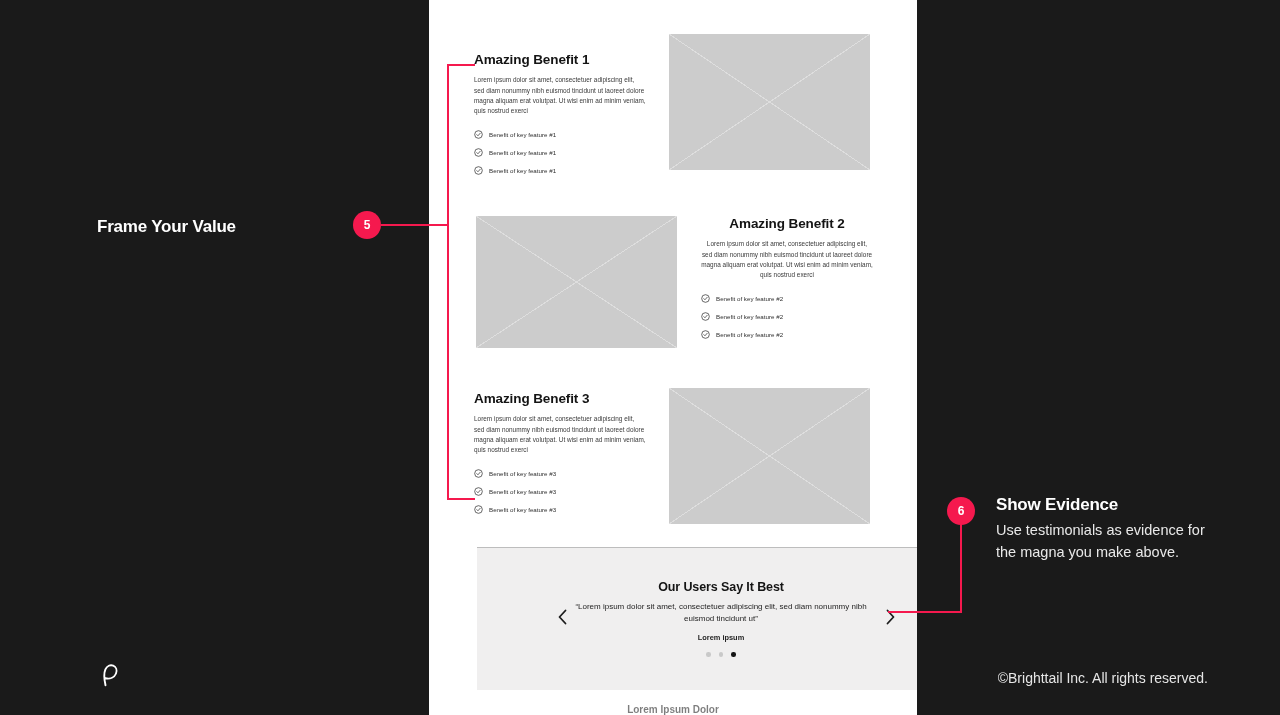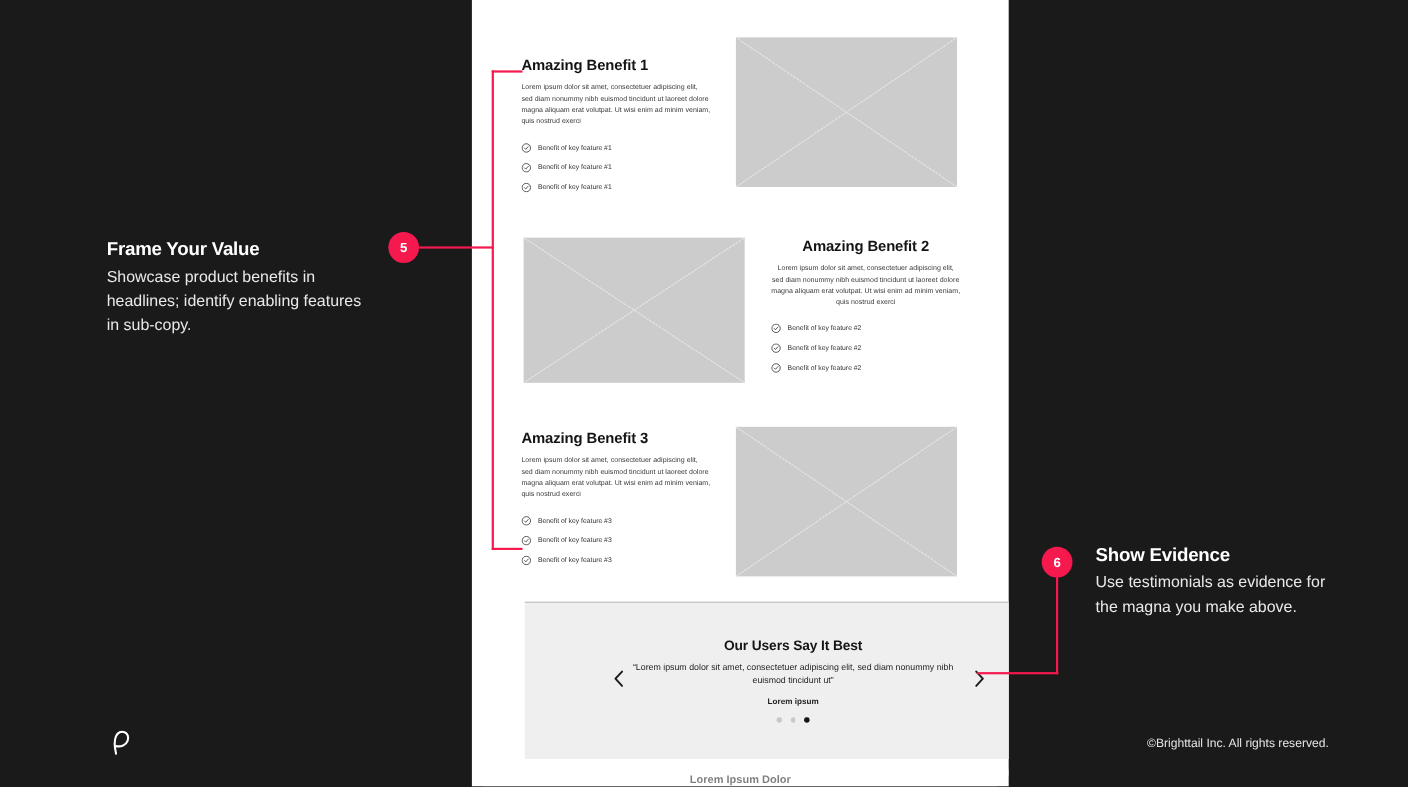--- a/index.html
+++ b/index.html
@@ -126,21 +126,21 @@
   #l5-bot   { left:447px; top:498px;  width:28px;  height:2px; }
 
   
   #l6-v     { left:960px; top:520px;  width:2px;   height:93px; }
   #l6-h     { left:888px; top:611px;  width:74px;  height:2px; }
 
   
   #logo { position:absolute; left:98px; top:663px; width:22px; height:24px; }
   #copyright {
     position:absolute; right:72px; top:670px;
-    font-size:11px; color:#e6e6e6; white-space:nowrap;
+    font-size:14px; color:#e6e6e6; white-space:nowrap;
   }
 </style>
 </head>
 <body>
 
 <div id="root">
 
   <div class="canvas">
 
     <div class="benefit" id="row1">
@@ -273,21 +273,20 @@
 
   <div class="marker" id="marker5">
     <span>5</span>
   </div>
   <div class="marker" id="marker6">
     <span>6</span>
   </div>
 
   <div id="anno-left">
     <div class="anno-title">Frame Your Value</div>
-    <div class="anno-body">Showcase product benefits in headlines; identify enabling features in sub-copy.</div>
   </div>
   <div id="anno-right">
     <div class="anno-title">Show Evidence</div>
     <div class="anno-body">Use testimonials as evidence for the magna you make above.</div>
   </div>
 
   <svg id="logo" viewBox="0 0 22 24">
     <path d="M7.5 22.2 C6.2 16.5 5.6 10.6 7.4 6.4 C8.9 2.9 12.3 1.4 15.2 2.6 C18.1 3.8 19.3 7.2 18.0 10.5 C16.5 14.3 12.2 16.2 7.5 15.3" fill="none" stroke="#ffffff" stroke-width="1.9" stroke-linecap="round" stroke-linejoin="round"></path>
   </svg>
   <div id="copyright">©Brighttail Inc. All rights reserved.</div>

